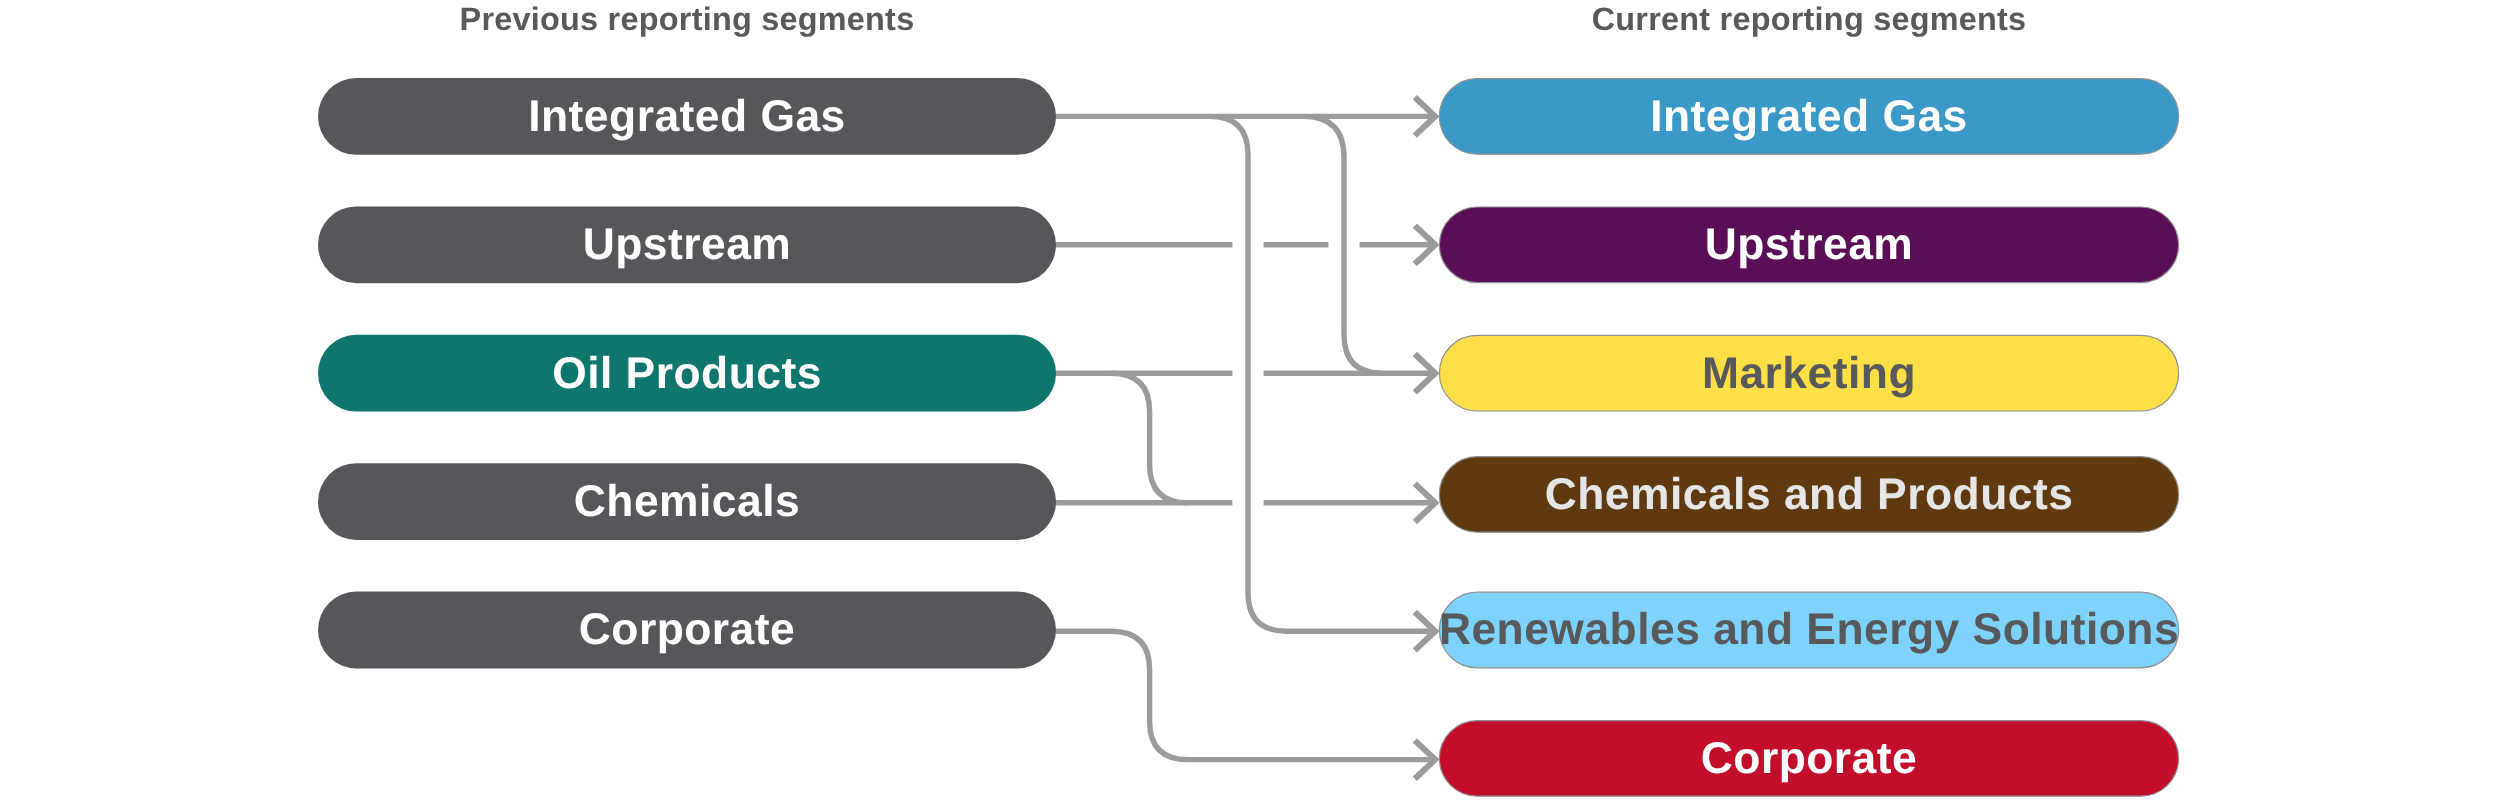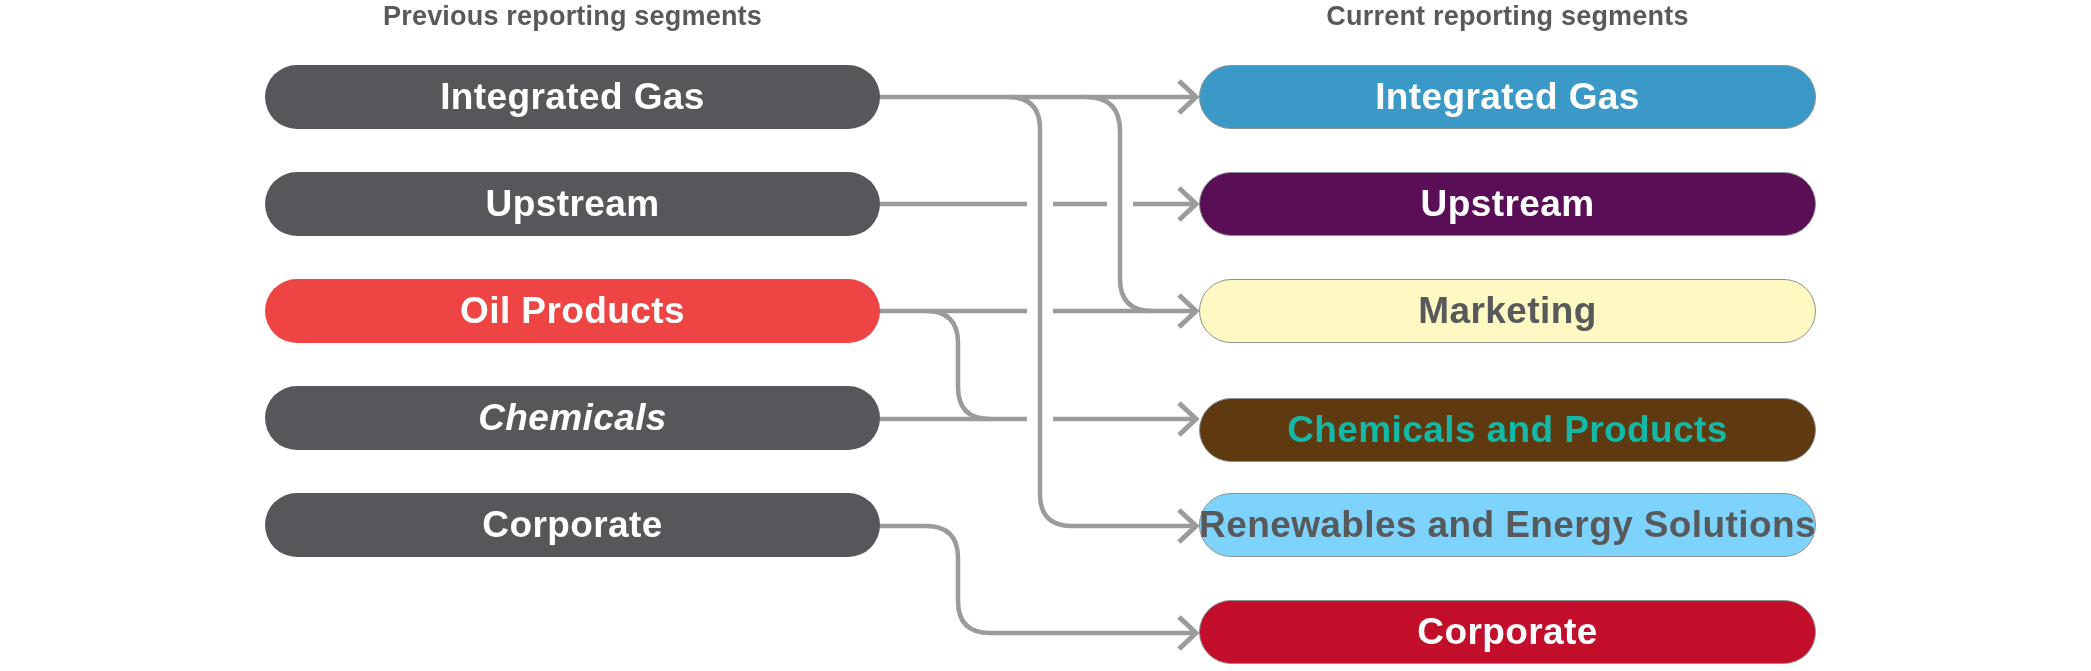--- a/index.html
+++ b/index.html
@@ -59,26 +59,26 @@
       <polyline points="1179,617 1196,633 1179,649"></polyline>
     </g>
   </svg>
 
   <div class="col-header left" style="color: rgb(88, 89, 91);">Previous reporting segments</div>
   <div class="col-header right" style="color: rgb(88, 89, 91);">Current reporting segments</div>
 
   <div id="prev-col">
       <div class="pill prev" style="top: 65px; background: rgb(86, 87, 91); color: rgb(255, 255, 255);">Integrated Gas</div>
       <div class="pill prev" style="top: 172px; background: rgb(86, 87, 91); color: rgb(255, 255, 255);">Upstream</div>
-      <div class="pill prev" style="top: 279px; background: #ef4444; color: rgb(255, 255, 255);">Oil Products</div>
-      <div class="pill prev" style="top: 386px; background: rgb(86, 87, 91); color: rgb(255, 255, 255); font-style: italic;">Chemicals</div>
+      <div class="pill prev" style="top: 279px; background: #0f766e; color: rgb(255, 255, 255);">Oil Products</div>
+      <div class="pill prev" style="top: 386px; background: rgb(86, 87, 91); color: rgb(255, 255, 255);">Chemicals</div>
       <div class="pill prev" style="top: 493px; background: rgb(86, 87, 91); color: rgb(255, 255, 255);">Corporate</div>
     </div>
   <div id="curr-col">
       <div class="pill curr" style="top: 65px; background: rgb(58, 153, 199); color: rgb(255, 255, 255);">Integrated Gas</div>
       <div class="pill curr" style="top: 172px; background: rgb(90, 14, 85); color: rgb(255, 255, 255);">Upstream</div>
-      <div class="pill curr" style="top: 279px; background: #fef9c3; color: rgb(88, 89, 91);">Marketing</div>
-      <div class="pill curr" style="top: 398px; background: rgb(95, 57, 15); color: #14b8a6;">Chemicals and Products</div>
+      <div class="pill curr" style="top: 279px; background: #fde047; color: rgb(88, 89, 91);">Marketing</div>
+      <div class="pill curr" style="top: 380px; background: rgb(95, 57, 15); color: #e5e5e5;">Chemicals and Products</div>
       <div class="pill curr" style="top: 493px; background: #7dd3fc; color: rgb(88, 89, 91);">Renewables and Energy Solutions</div>
       <div class="pill curr" style="top: 600px; background: rgb(194, 13, 43); color: rgb(255, 255, 255);">Corporate</div>
     </div>
 
 </div>
 
 </body></html>

